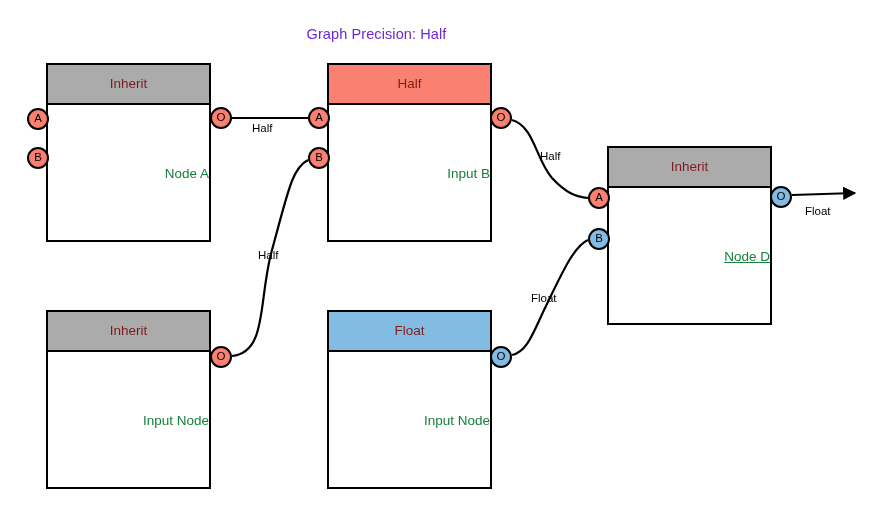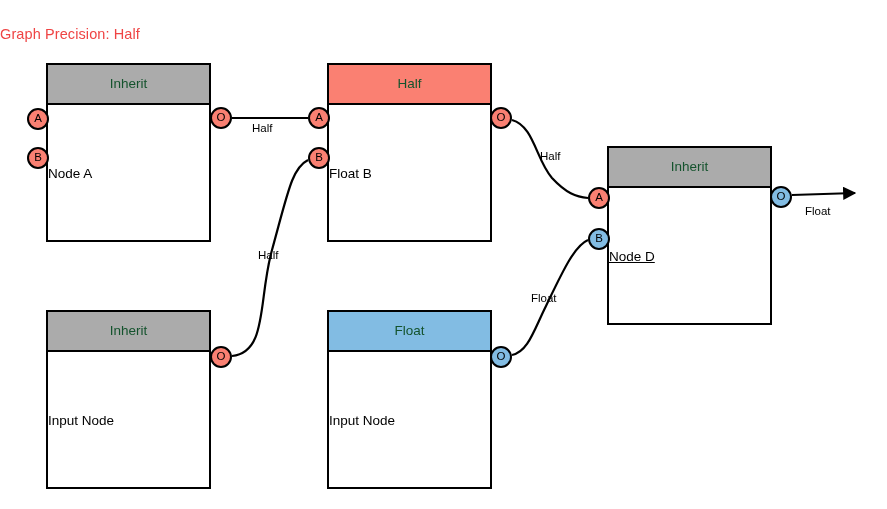--- a/index.html
+++ b/index.html
@@ -18,52 +18,53 @@
     position: absolute;
     left: 0; top: 0;
     width: 887px;
     height: 509px;
   }
   #graph-title {
     position: absolute;
     left: 0;
     top: 26px;
     width: 753px;
+    text-align: center;
     font-size: 14.5px;
-    color: #ef4444;
+    color: #6d28d9;
     letter-spacing: 0.1px;
   }
   .node {
     position: absolute;
     box-sizing: border-box;
     border: 2.2px solid #000000;
     background: #ffffff;
   }
   .node-header {
     position: absolute;
     left: 0;
     top: 0;
     right: 0;
     box-sizing: border-box;
     border-bottom: 2.2px solid #000000;
     text-align: center;
     font-size: 13.5px;
-    color: #14532d;
+    color: #7f1d1d;
     line-height: 1;
     display: flex;
     align-items: center;
     justify-content: center;
   }
   .node-body-label {
     position: absolute;
     left: 0;
     right: 0;
-    text-align: left;
+    text-align: right;
     font-size: 13.5px;
-    color: #000000;
+    color: #15803d;
   }
   .port {
     position: absolute;
     box-sizing: border-box;
     width: 22px;
     height: 22px;
     border-radius: 50%;
     border: 2.2px solid #000000;
     font-size: 11.5px;
     color: #000000;
@@ -101,21 +102,21 @@
     </g>
 </svg>
 
 <div id="node-layer">
     <div class="node" style="left: 46px; top: 63px; width: 165px; height: 179px;">
       <div class="node-header" style="height: 40px; background: rgb(171, 171, 171);">Inherit</div>
       <div class="node-body-label" style="top: 100.5px;">Node A</div>
     </div>
     <div class="node" style="left: 327px; top: 63px; width: 165px; height: 179px;">
       <div class="node-header" style="height: 40px; background: rgb(250, 128, 114);">Half</div>
-      <div class="node-body-label" style="top: 100.5px;">Float B</div>
+      <div class="node-body-label" style="top: 100.5px;">Input B</div>
     </div>
     <div class="node" style="left: 607px; top: 146px; width: 165px; height: 179px;">
       <div class="node-header" style="height: 40px; background: rgb(171, 171, 171);">Inherit</div>
       <div class="node-body-label" style="top: 100.5px; text-decoration: underline;">Node D</div>
     </div>
     <div class="node" style="left: 46px; top: 310px; width: 165px; height: 179px;">
       <div class="node-header" style="height: 40px; background: rgb(171, 171, 171);">Inherit</div>
       <div class="node-body-label" style="top: 100.5px;">Input Node</div>
     </div>
     <div class="node" style="left: 327px; top: 310px; width: 165px; height: 179px;">

